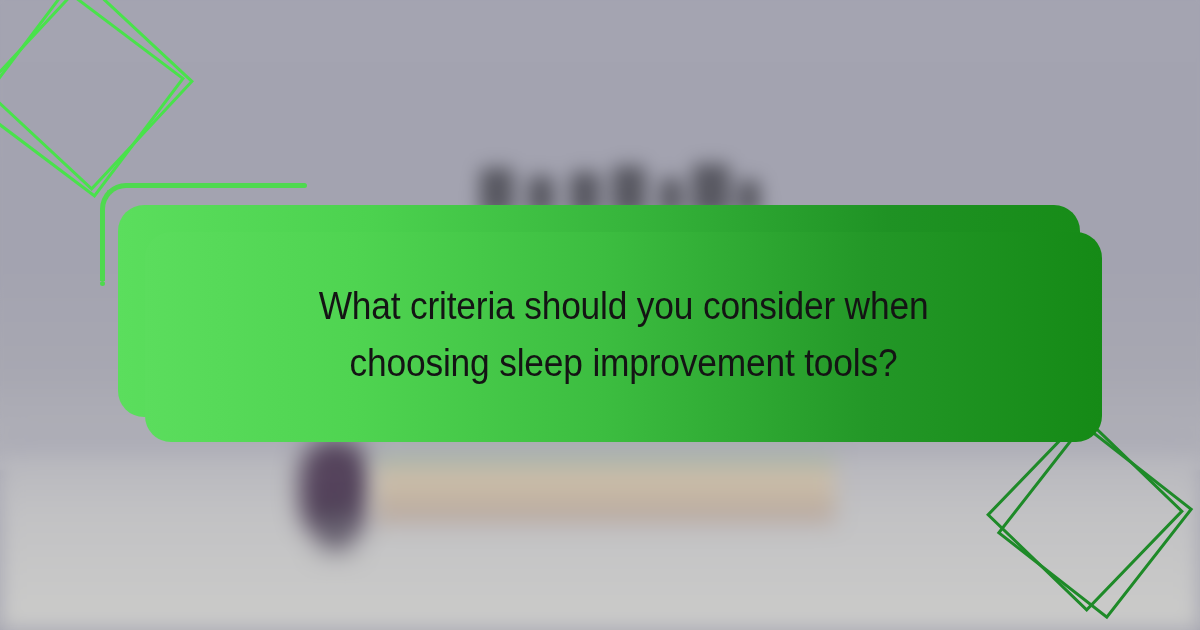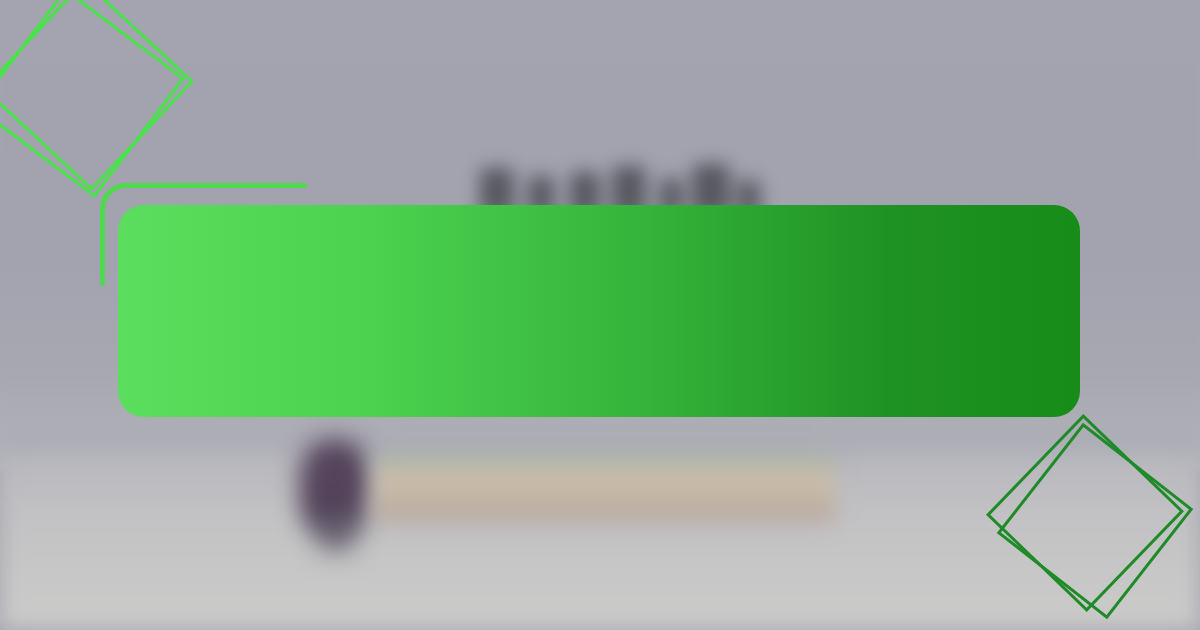--- a/index.html
+++ b/index.html
@@ -261,14 +261,20 @@
 
   <div class="deco deco-br">
     <span class="sq br1"></span>
     <span class="sq br2"></span>
   </div>
 
   <div class="stroke-outline"></div>
 
   <div class="card-back"></div>
 
+  <div class="card-front">
+    <h1 class="headline">
+      <span class="line">What criteria should you consider when</span>
+      <span class="line">choosing sleep improvement tools?</span>
+    </h1>
+  </div>
 
 </div>
 
 </body></html>

